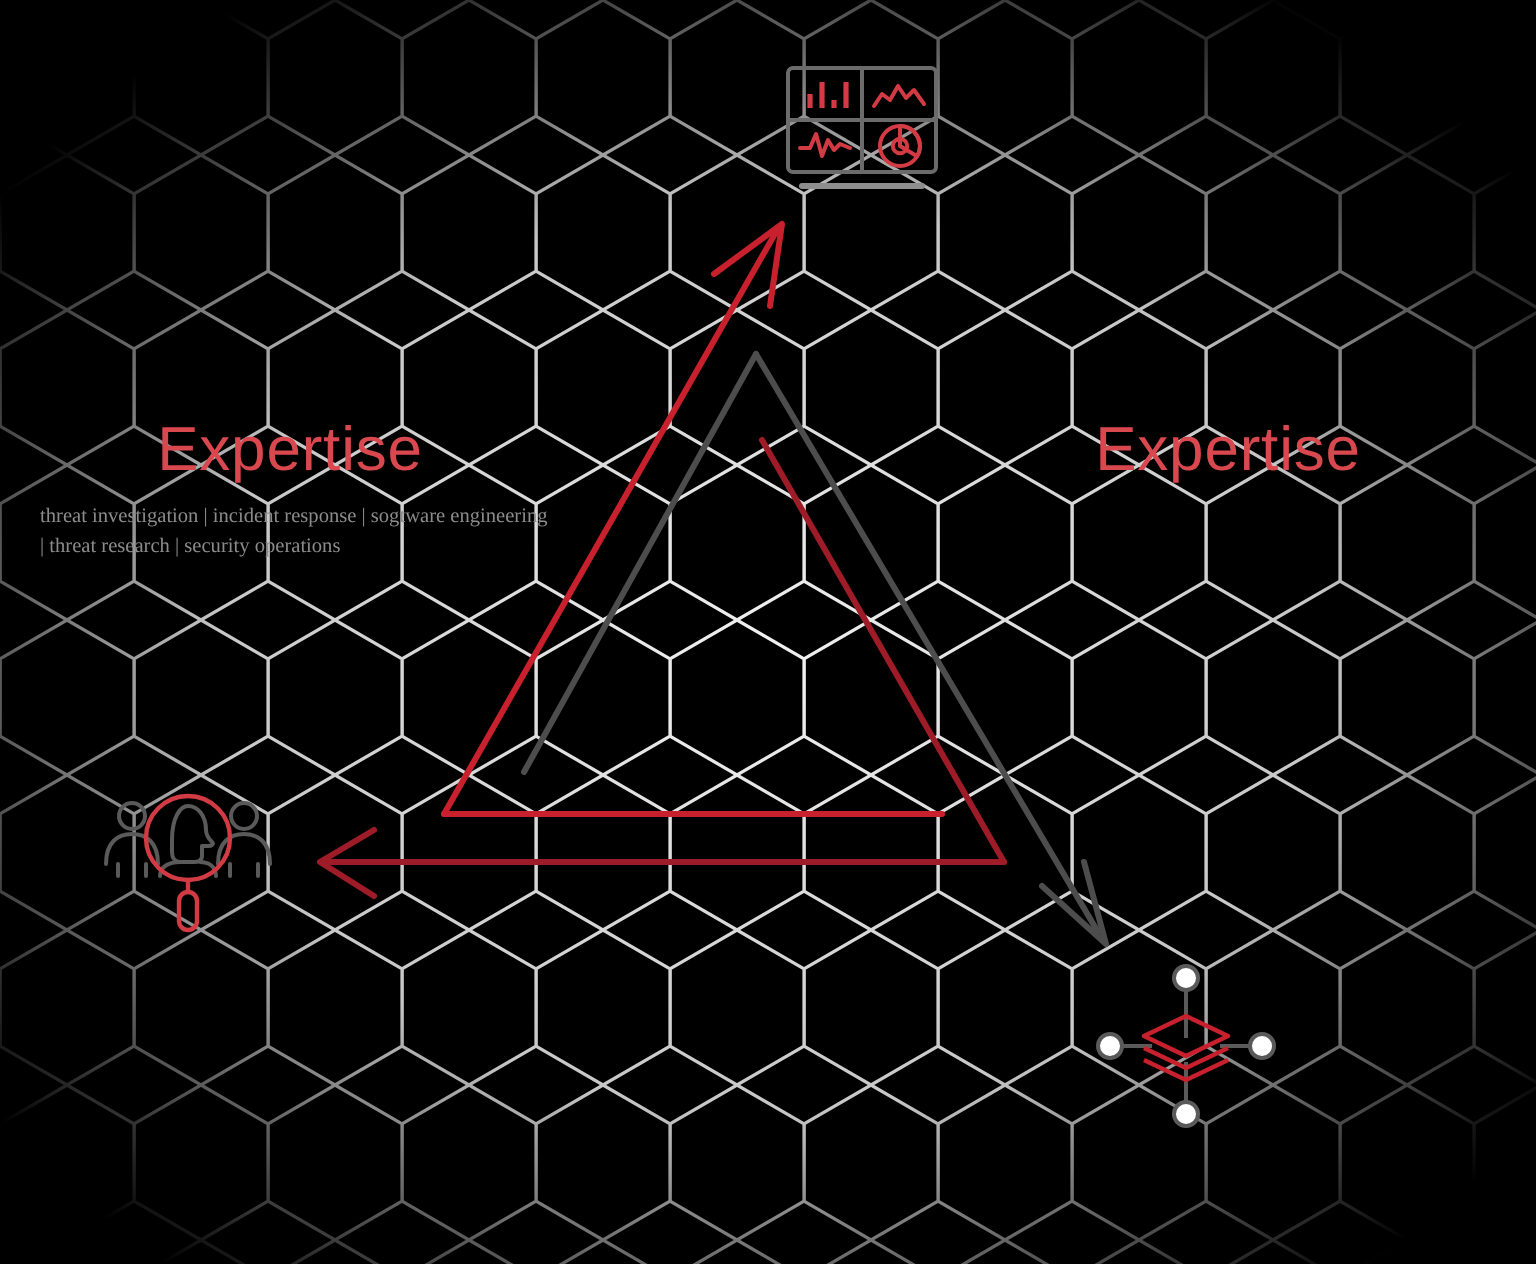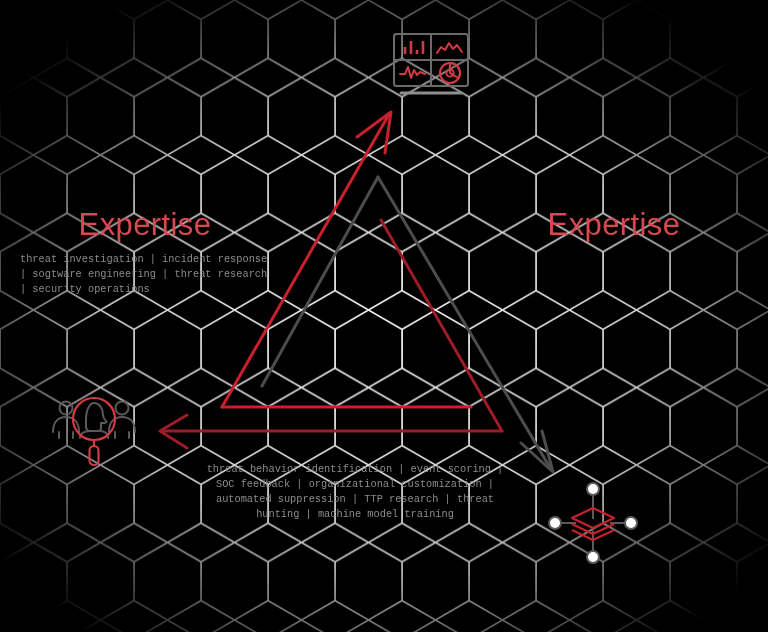--- a/index.html
+++ b/index.html
@@ -43,21 +43,21 @@
     font-family: "Liberation Sans", sans-serif;
     font-weight: 300;
     font-size: 31px;
     line-height: 1.1;
     letter-spacing: 0.4px;
     color: #d9474f;
     margin: 0 0 10px 0;
     white-space: nowrap;
   }
   .pillar-desc {
-    font-family: Liberation Mono, monospace;
+    font-family: Liberation Serif, serif;
     font-size: 10.3px;
     line-height: 1.45;
     color: #8b8b8b;
     margin: 0;
   }
   #pillar-expertise {
     left: 14px;
     top: 208px;
     width: 262px;
   }
@@ -222,16 +222,15 @@
   <div class="pillar" id="pillar-expertise">
     <div class="pillar-title">Expertise</div>
     <div class="pillar-desc">threat investigation  |  incident response  |  sogtware engineering  |  threat research  |  security operations</div>
   </div>
 
   <div class="pillar" id="pillar-technology">
     <div class="pillar-title">Expertise</div>
   </div>
 
   <div class="pillar" id="pillar-process">
-    <div class="pillar-desc">threat behavior identification  |  event scoring  |  SOC feedback  |  organizational customization  |  automated suppression  |  TTP research  |  threat hunting  |  machine model training</div>
   </div>
 
 </div>
 
 </body></html>

